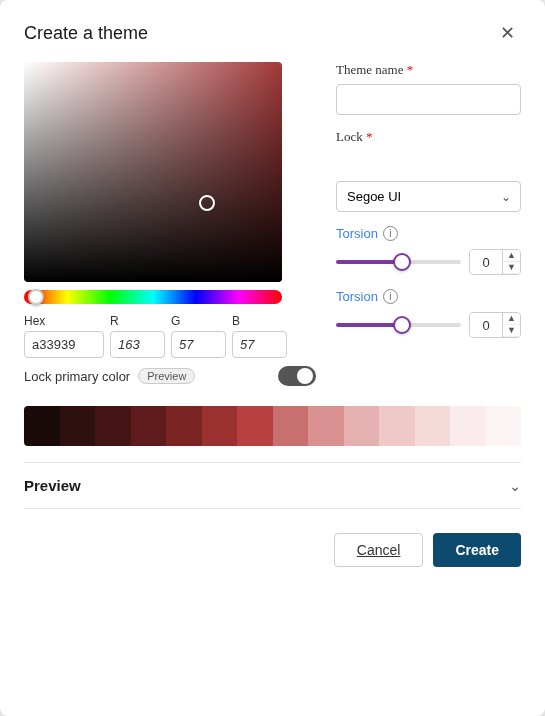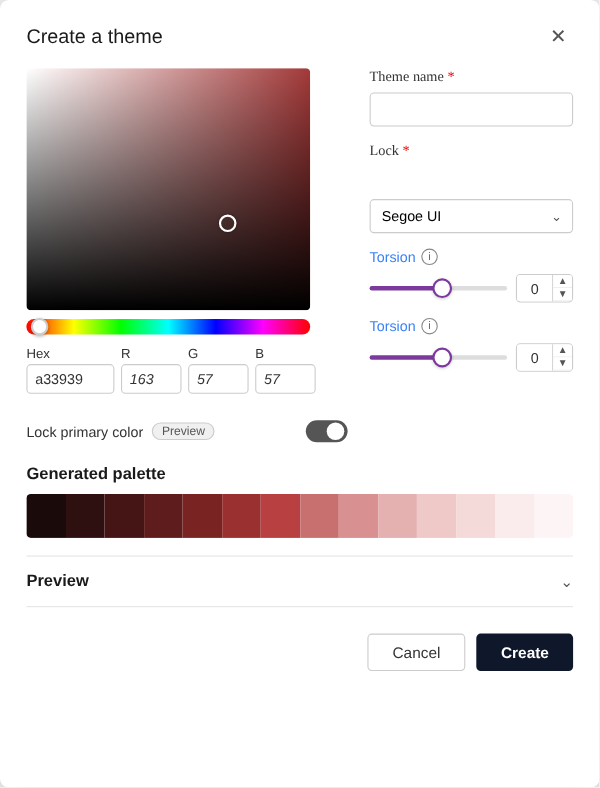--- a/index.html
+++ b/index.html
@@ -123,21 +123,21 @@
       font-size: 13px;
       color: #333;
     }
     .hex-input { width: 80px; }
     .rgb-input { width: 55px; font-style: italic; }
 
     .lock-row {
       display: flex;
       align-items: center;
       gap: 8px;
-      margin-top: 24px;
+      margin-top: 8px;
     }
     .lock-label {
       font-size: 13px;
       color: #333;
     }
     .preview-badge {
       background: #f0f0f0;
       border: 1px solid #ccc;
       border-radius: 10px;
       font-size: 11px;
@@ -339,26 +339,27 @@
       margin-top: 24px;
     }
     .cancel-btn {
       padding: 8px 22px;
       border: 1px solid #ccc;
       border-radius: 4px;
       background: #fff;
       font-size: 14px;
       cursor: pointer;
       color: #333;
+      text-decoration: underline;
     }
     .create-btn {
       padding: 8px 22px;
       border: none;
       border-radius: 4px;
-      background: #0f172a;
+      background: #0c4a6e;
       color: #fff;
       font-size: 14px;
       font-weight: 600;
       cursor: pointer;
     }
   </style>
 </head>
 <body>
 
 <div class="dialog">
@@ -464,21 +465,20 @@
               <button class="spinner-up">▲</button>
               <button class="spinner-down">▼</button>
             </div>
           </div>
         </div>
       </div>
     </div>
   </div>
 
   <div class="generated-palette">
-    <div class="section-title">Generated palette</div>
     <div class="palette-row" id="palette-row">
         <div class="palette-swatch" style="background-color: rgb(26, 10, 10);"></div>
         <div class="palette-swatch" style="background-color: rgb(46, 16, 16);"></div>
         <div class="palette-swatch" style="background-color: rgb(69, 21, 21);"></div>
         <div class="palette-swatch" style="background-color: rgb(94, 28, 28);"></div>
         <div class="palette-swatch" style="background-color: rgb(122, 35, 35);"></div>
         <div class="palette-swatch" style="background-color: rgb(154, 48, 48);"></div>
         <div class="palette-swatch" style="background-color: rgb(184, 64, 64);"></div>
         <div class="palette-swatch" style="background-color: rgb(200, 112, 112);"></div>
         <div class="palette-swatch" style="background-color: rgb(216, 144, 144);"></div>

